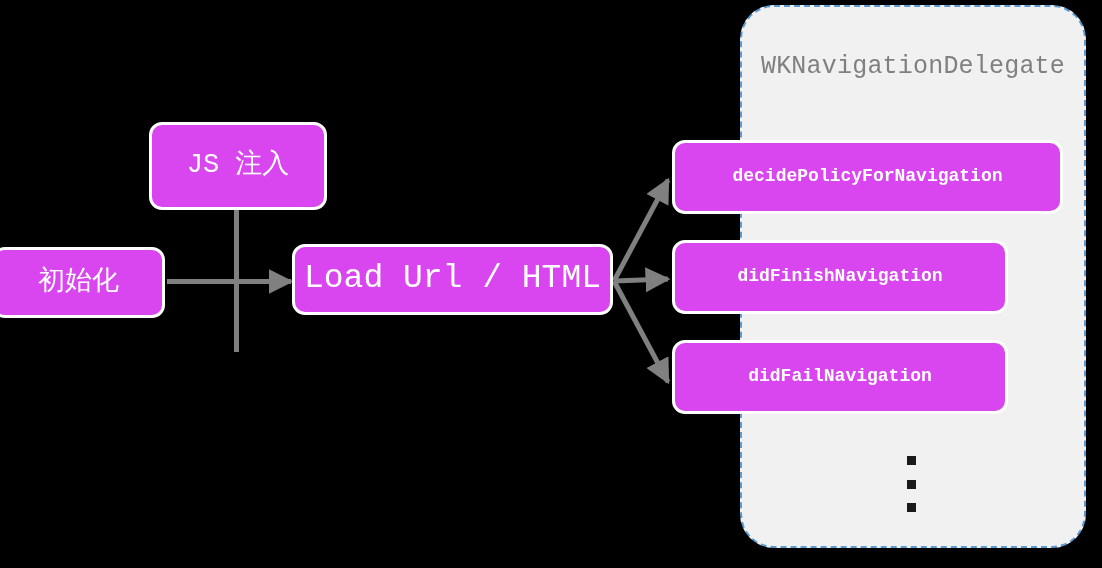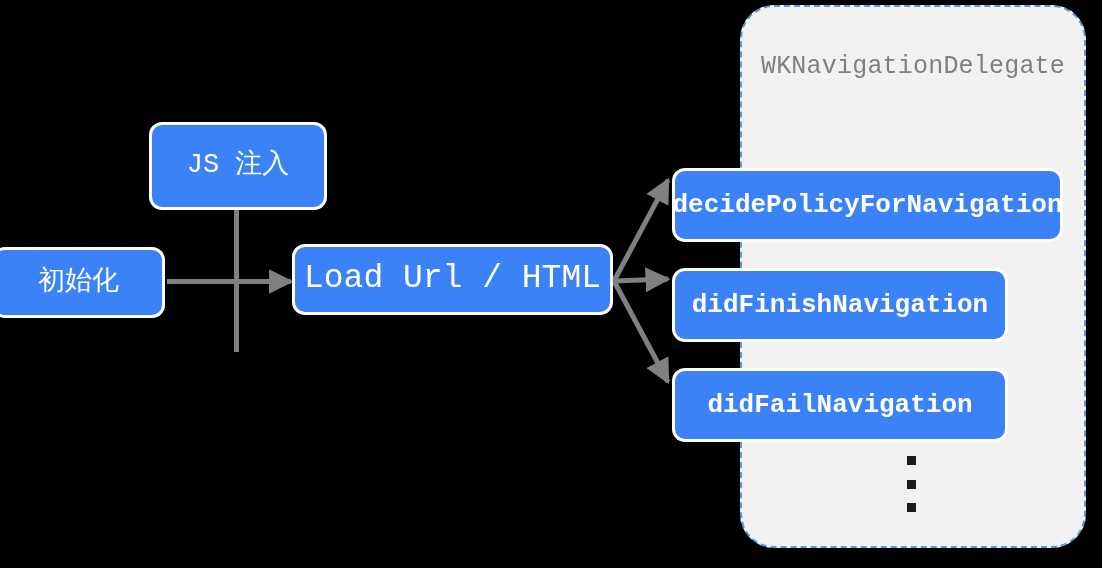--- a/index.html
+++ b/index.html
@@ -38,34 +38,34 @@
     font-size: 25px;
     color: #808080;
     letter-spacing: 0.2px;
     white-space: nowrap;
   }
 
   
   .node {
     position: absolute;
     box-sizing: border-box;
-    background: #3b82f6;
+    background: #d946ef;
     border: 3px solid #FFFFFF;
     border-radius: 13px;
     color: #FFFFFF;
     display: flex;
     align-items: center;
     justify-content: center;
     text-align: center;
     line-height: 1.1;
     z-index: 5;
   }
   .node.cn  { font-size: 27px; font-weight: 400; }
   .node.en  { font-size: 33px; font-weight: 400; }
-  .node.api { font-size: 26px; font-weight: 700; margin-top: 28px; }
+  .node.api { font-size: 18px; font-weight: 700; }
 
   
   #node-js        { left: 149px; top: 122px; width: 178px; height:  88px; }
   #node-init      { left:  -8px; top: 247px; width: 173px; height:  71px; }
   #node-settings  { left: 132px; top: 351px; width: 213px; height:  92px; }
   #node-load      { left: 292px; top: 244px; width: 321px; height:  71px; }
   #node-decide    { left: 672px; top: 140px; width: 391px; height:  74px; }
   #node-finish    { left: 672px; top: 240px; width: 336px; height:  74px; }
   #node-fail      { left: 672px; top: 340px; width: 336px; height:  74px; }
 

